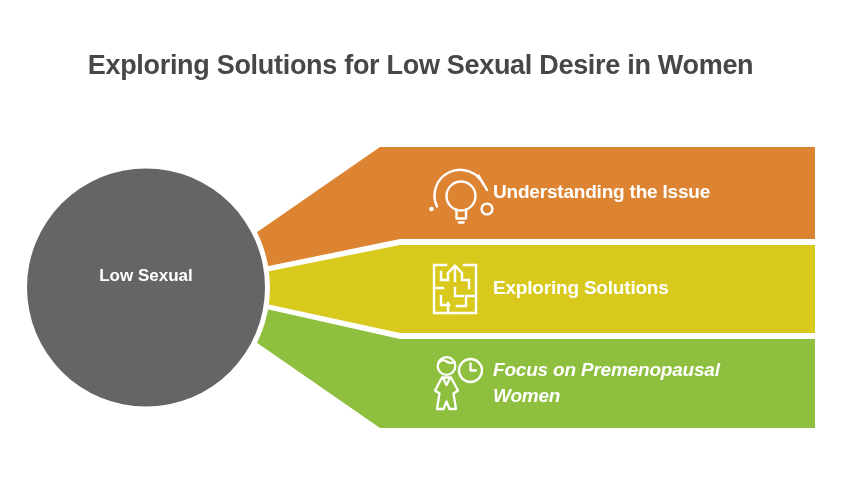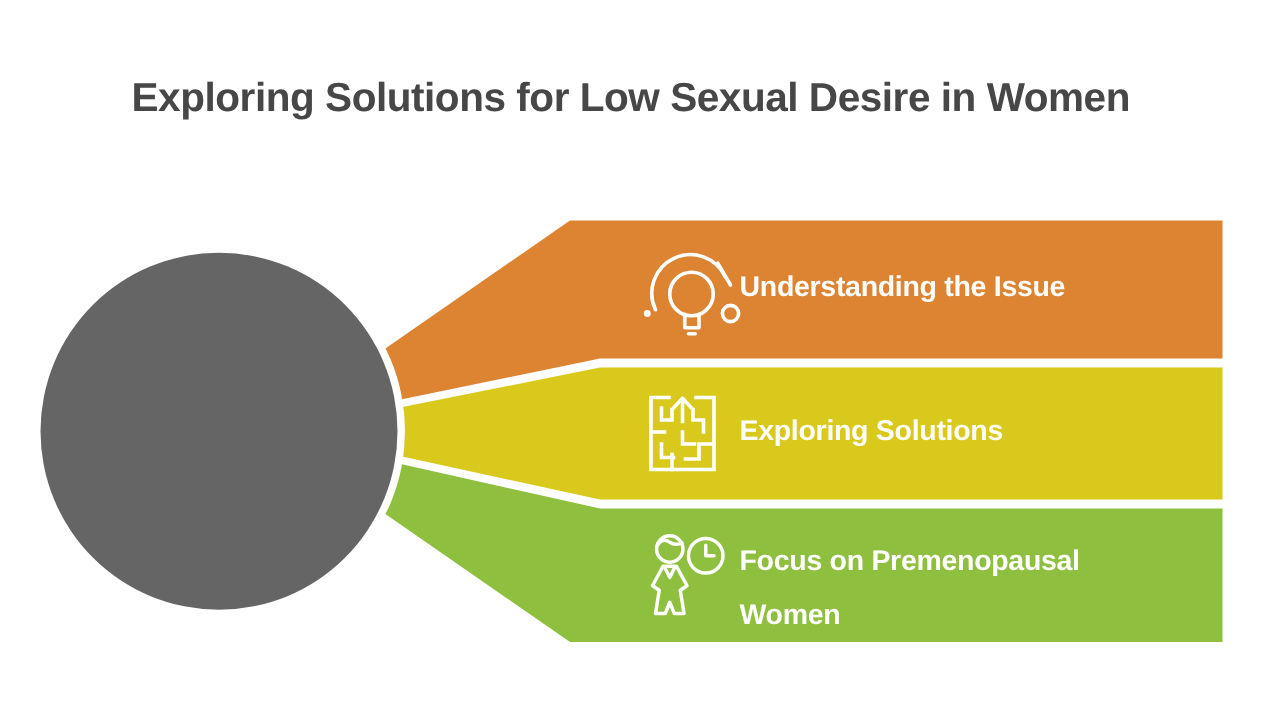--- a/index.html
+++ b/index.html
@@ -15,21 +15,21 @@
   .center-label{
     position:absolute;left:26px;top:265px;width:240px;text-align:center;
     color:#ffffff;font-size:17px;font-weight:bold;line-height:22px;
   }
   .branch-label{
     position:absolute;left:493px;color:#ffffff;font-size:19px;font-weight:bold;
     letter-spacing:-0.2px;line-height:22px;
   }
   .branch-label.l1{top:181px;}
   .branch-label.l2{top:277px;}
-  .branch-label.l3{top:357px;width:245px;line-height:36px;}
+  .branch-label.l3{top:357px;width:245px;line-height:26px;font-style:italic;}
 </style>
 </head>
 <body>
 
 <div class="canvas">
 
   <h1 class="title">Exploring Solutions for Low Sexual Desire in Women</h1>
 
   <svg class="diagram" width="841" height="480" viewBox="0 0 841 480">
 
@@ -67,19 +67,20 @@
       <circle cx="446.5" cy="366" r="8.8"></circle>
       <path d="M438.3,363.5 Q442,358 446.5,361.5 Q450,364 454.7,362"></path>
       <path d="M442,377.5 L435,390.5 L439.5,393.5 L437,409 L443.5,409 L446.5,401.5 L449.5,409 L456,409 L453.5,393.5 L458,390.5 L451,377.5 Z"></path>
       <path d="M443,378 L446.5,385 L450,378"></path>
       <circle cx="470.5" cy="370.5" r="11.5"></circle>
       <path d="M470.5,363.5 V370.5 H476"></path>
     </g>
   </svg>
 
   <div class="center-label">
+    <div>Low Sexual</div>
   </div>
 
   <div class="branch-label l1">Understanding the Issue</div>
   <div class="branch-label l2">Exploring Solutions</div>
   <div class="branch-label l3">Focus on Premenopausal Women</div>
 
 </div>
 
 </body></html>

